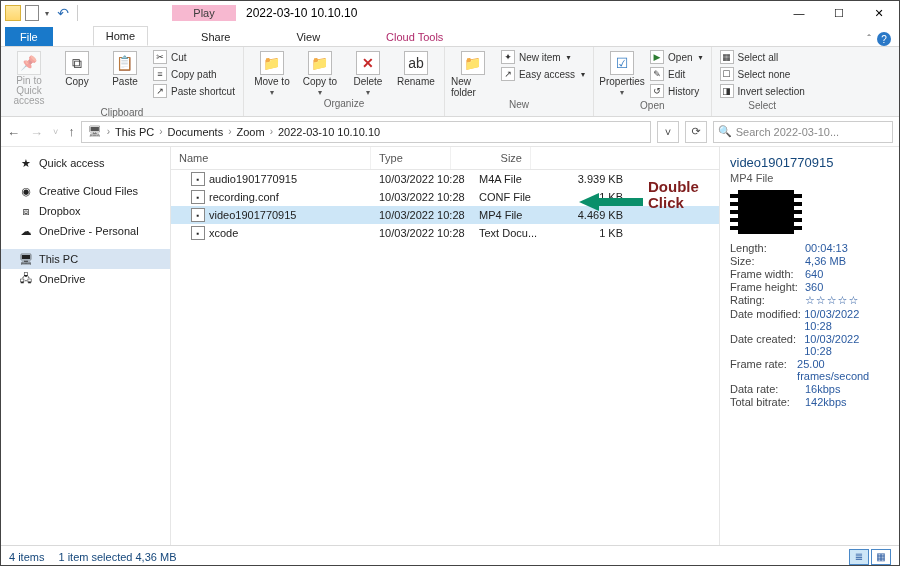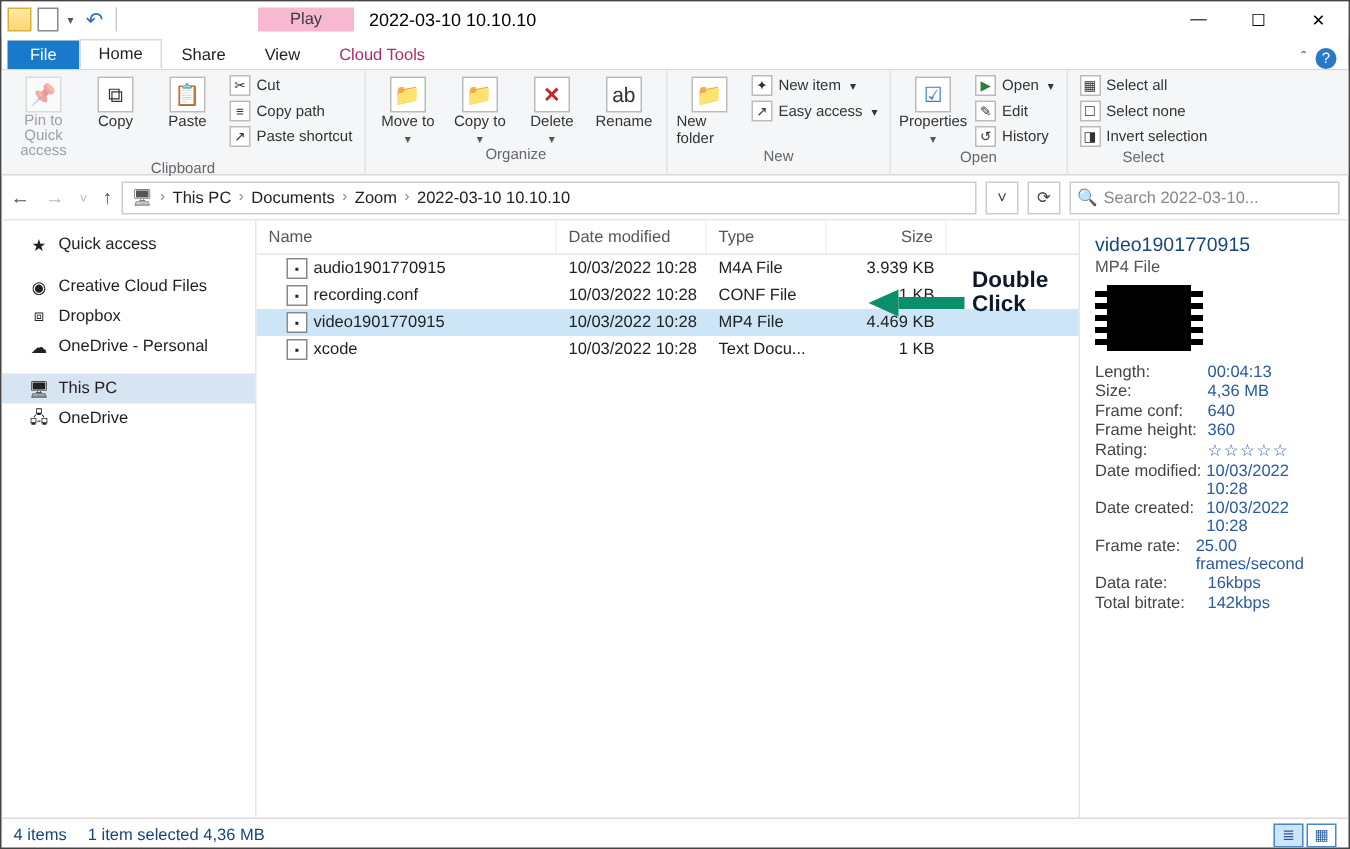--- a/index.html
+++ b/index.html
@@ -12,21 +12,21 @@
   .qat .doc-icon { width: 14px; height: 16px; background: #fff; border: 1px solid #888; position: relative; }
   .qat .undo { width: 16px; height: 16px; display:flex; align-items:center; justify-content:center; color:#2e6fb7; font-size:14px; }
   .qat .chev { color:#555; font-size:8px; padding:0 2px; }
   .title-play { margin-left: 88px; width: 64px; background:#f7b8d0; text-align:center; font-size:11px; padding:2px 0; color:#3b3b3b;}
   .title-text { margin-left: 10px; font-size:12px; }
   .win-ctrl { margin-left:auto; display:flex; }
   .win-ctrl div { width:40px; height:24px; display:flex; align-items:center; justify-content:center; font-size:11px; }
 
   
   .tabs { display:flex; height:22px; border-bottom:1px solid #d9d9d9; align-items:flex-end; }
-  .tab { padding:3px 12px; font-size:11px; color:#222; border:1px solid transparent; border-bottom:none; }
+  .tab { padding:3px 12px; font-size:11px; color:#222; border:1px solid transparent; border-bottom:none;margin-left:40px; }
   .tab.file { background:#1979ca; color:#fff; padding:3px 14px; margin-left:4px; }
   .tab.active { background:#fff; border-color:#d9d9d9; border-bottom:1px solid #fff; position:relative; z-index:2; }
   .tab.video { color:#b02a6b; }
   .help-area { margin-left:auto; display:flex; gap:6px; align-items:center; padding:0 8px; color:#555; }
   .help-q { width:14px; height:14px; border-radius:50%; background:#2a78c7; color:#fff; font-size:10px; display:flex; align-items:center; justify-content:center; }
 
   
   .ribbon { background:#f5f6f7; border-bottom:1px solid #d9d9d9; display:flex; height:70px; }
   .group { border-right:1px solid #e2e2e2; padding:2px 6px 0 6px; display:flex; flex-direction:column; justify-content:space-between; }
   .group-label { font-size:10px; color:#666; text-align:center; padding:1px 0 16px; }
@@ -90,21 +90,21 @@
   
   .status { height:22px; border-top:1px solid #d9d9d9; display:flex; align-items:center; font-size:11px; color:#15477b; padding:0 8px; gap:14px; }
   .status .views { margin-left:auto; display:flex; gap:2px; }
   .status .views div { width:20px; height:16px; border:1px solid #4a88c7; display:flex; align-items:center; justify-content:center; font-size:10px; color:#2a5aa0; }
   .status .views .active { background:#cde6f7; }
 
   
   .annot { position:absolute; left:578px; top:192px; display:flex; align-items:center; pointer-events:none; }
   .annot .arrow { width:0; height:0; border-top:9px solid transparent; border-bottom:9px solid transparent; border-right:20px solid #0a8f6a; }
   .annot .shaft { width:44px; height:8px; background:#0a8f6a; }
-  .annot-text { position:absolute; left:647px; top:178px; color:#0f172a; font-weight:bold; font-size:15px; text-align:left; line-height:16px; pointer-events:none;}
+  .annot-text { position:absolute; left:647px; top:178px; color:#7f1d1d; font-weight:bold; font-size:15px; text-align:left; line-height:16px; pointer-events:none;}
 </style>
 </head>
 <body>
 
 <div class="titlebar">
   <div class="qat">
     <div class="folder-icon"></div>
     <div class="doc-icon"></div>
     <div class="chev">▾</div>
     <div class="undo">↶</div>
@@ -310,21 +310,20 @@
       </div>
       <div class="side-item">
         <span class="ic">🖧</span>
         <span>OneDrive</span>
       </div>
     </div>
 
   <div class="files">
     <div class="cols">
       <div class="col-name">Name</div>
-      <div class="col-date">Date modified</div>
       <div class="col-type">Type</div>
       <div class="col-size">Size</div>
     </div>
     <div class="filelist" id="filelist">
         <div class="row-file">
           <div class="c-name">
             <span class="fic">▪</span>
             <span>audio1901770915</span>
           </div>
           <div class="c-date">10/03/2022 10:28</div>
@@ -368,21 +367,21 @@
     <div id="meta">
         <div class="meta-row">
           <div class="k">Length:</div>
           <div class="v">00:04:13</div>
         </div>
         <div class="meta-row">
           <div class="k">Size:</div>
           <div class="v">4,36 MB</div>
         </div>
         <div class="meta-row">
-          <div class="k">Frame conf:</div>
+          <div class="k">Frame width:</div>
           <div class="v">640</div>
         </div>
         <div class="meta-row">
           <div class="k">Frame height:</div>
           <div class="v">360</div>
         </div>
         <div class="meta-row">
           <div class="k">Rating:</div>
           <div class="v stars">☆☆☆☆☆</div>
         </div>

